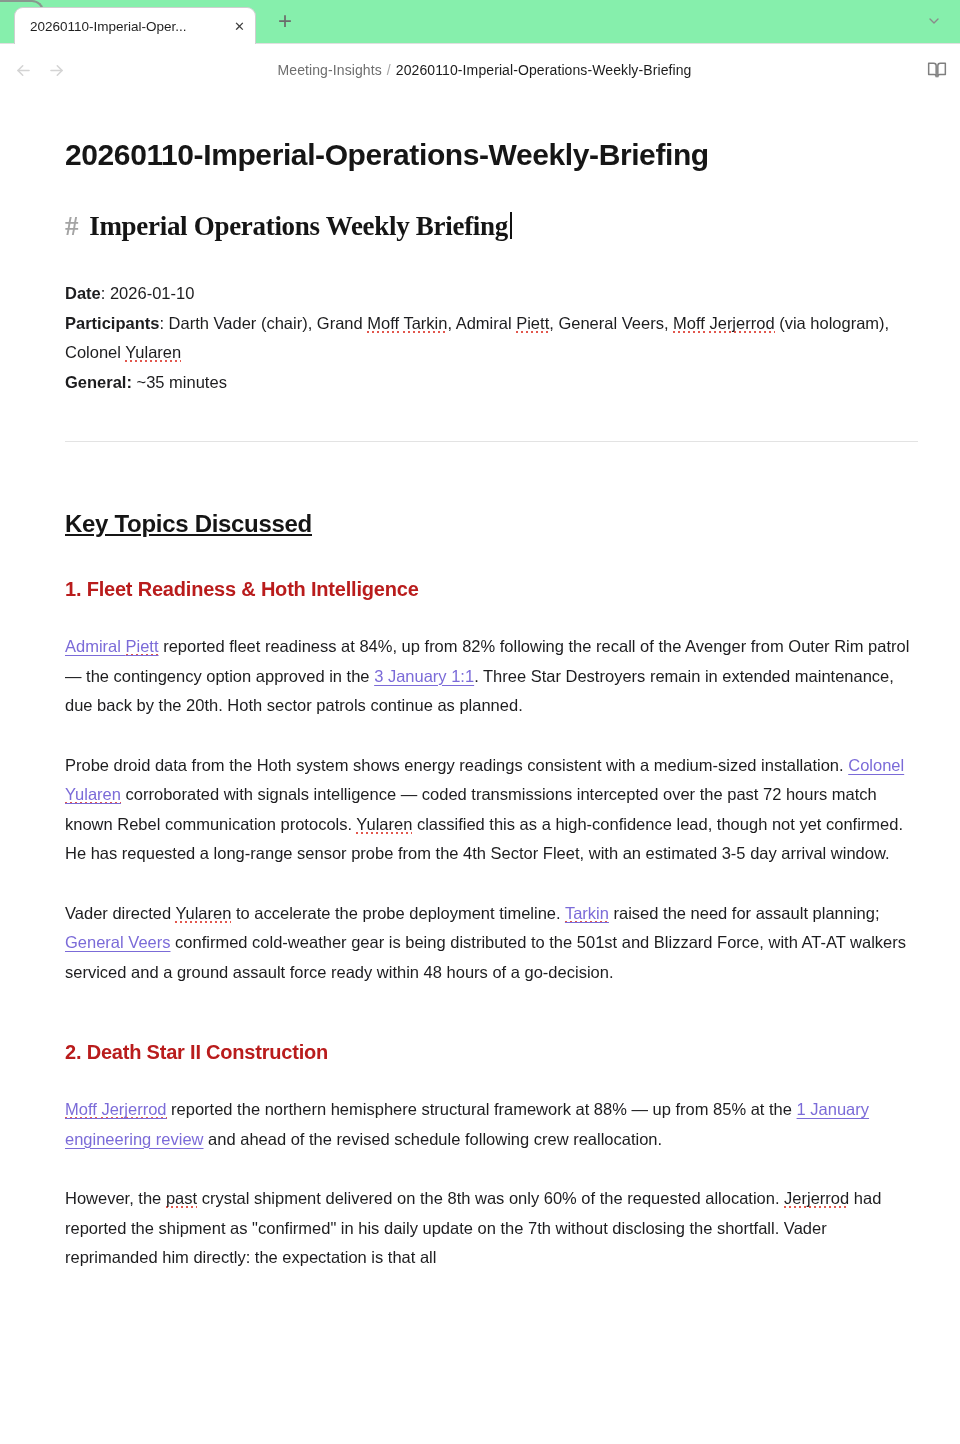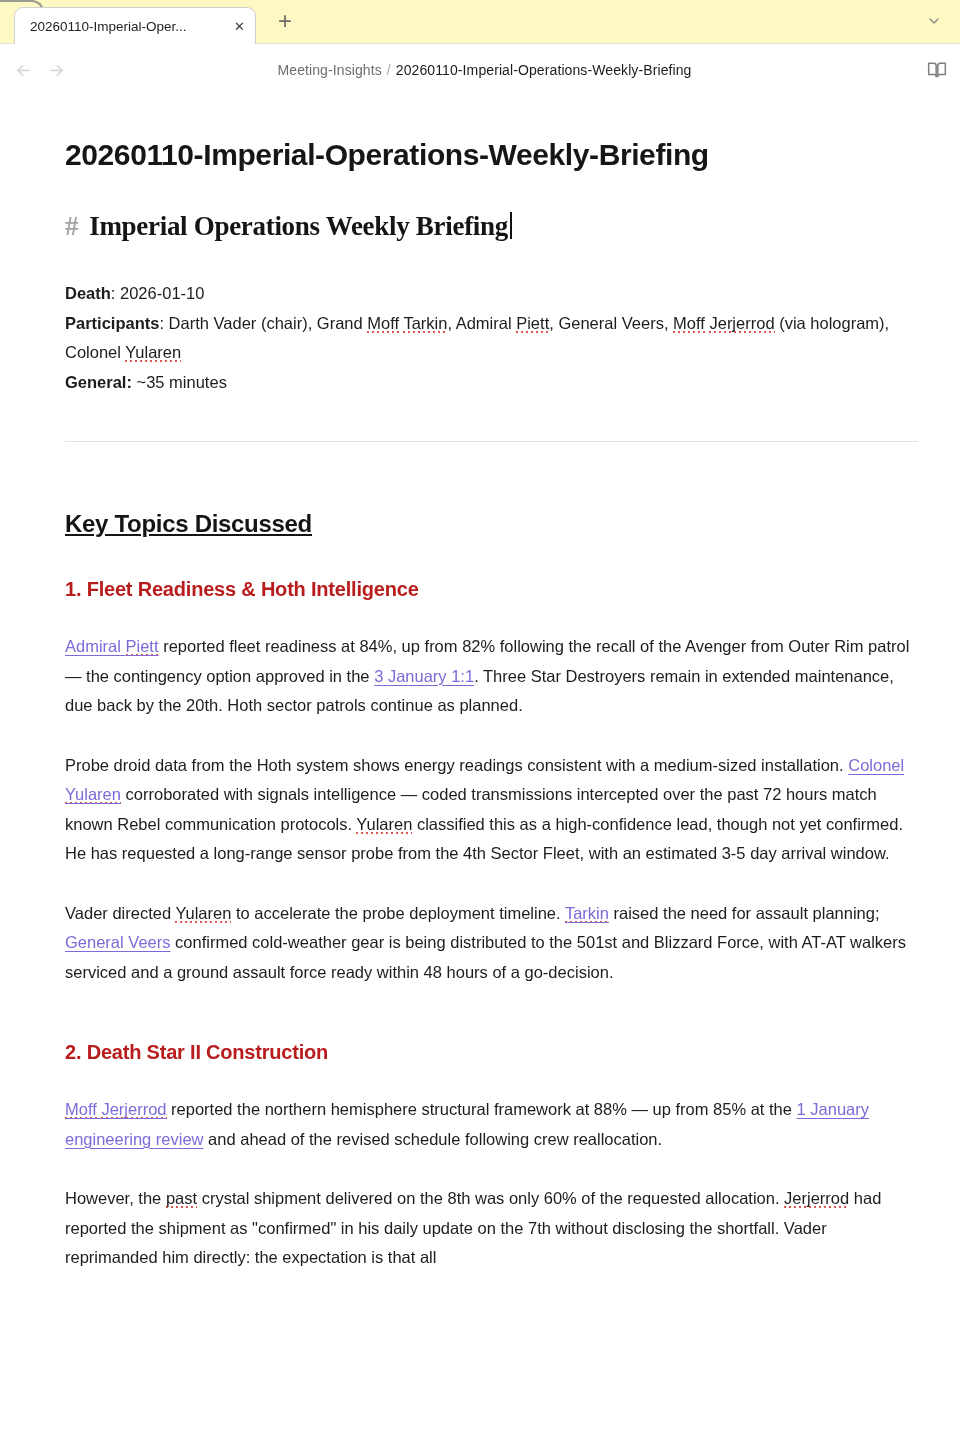--- a/index.html
+++ b/index.html
@@ -11,21 +11,21 @@
   }
   :root {
     --link: #7b6bd8;
     --squiggle: #e2574d;
     --text: #1d1d1f;
     --muted: #a4a4a4;
   }
 
   
   .tabbar {
-    height: 44px; background: #fef9c3; position: relative;
+    height: 44px; background: #86efac; position: relative;
     border-bottom: 1px solid #e0e0e0;
   }
   .corner-arc {
     position: absolute; left: 0; top: 0; width: 44px; height: 14px;
     border-top: 2px solid #8a8a8a; border-right: 2px solid #8a8a8a;
     border-top-right-radius: 12px; opacity: .85;
   }
   .tab {
     position: absolute; left: 14px; top: 7px; width: 242px; height: 38px;
     background: #ffffff; border: 1px solid #cfcfcf; border-bottom: none;
@@ -154,21 +154,21 @@
           <path d="M22 4h-6a3 3 0 0 0-3 3v13a2.5 2.5 0 0 1 2.5-2.5H22z"></path>
         </svg>
     </span>
   </div>
 </div>
 
 <div class="content" id="doc">
     <div class="inline-title">20260110-Imperial-Operations-Weekly-Briefing</div>
     <h1 class="doc-h1"><span class="md-token">#</span><span>Imperial Operations Weekly Briefing</span><span class="caret"></span></h1>
     <div class="meta">
-      <div><span class="meta-label">Death</span><span>: 2026-01-10</span></div>
+      <div><span class="meta-label">Date</span><span>: 2026-01-10</span></div>
       <div><span class="meta-label">Participants</span><span>: Darth Vader (chair), Grand </span><span class="misspell">Moff</span><span> </span><span class="misspell">Tarkin</span><span>, Admiral </span><span class="misspell">Piett</span><span>, General Veers, </span><span class="misspell">Moff</span><span> </span><span class="misspell">Jerjerrod</span><span> (via hologram), Colonel </span><span class="misspell">Yularen</span></div>
       <div><span class="meta-label">General:</span><span> ~35 minutes</span></div>
     </div>
     <hr class="doc-hr">
     <h2 class="doc-h2">Key Topics Discussed</h2>
     <h3 class="doc-h3">1. Fleet Readiness &amp; Hoth Intelligence</h3>
     <p class="body-p"><a class="internal-link">Admiral </a><a class="internal-link misspell">Piett</a><span> reported fleet readiness at 84%, up from 82% following the recall of the Avenger from Outer Rim patrol — the contingency option approved in the </span><a class="internal-link">3 January 1:1</a><span>. Three Star Destroyers remain in extended maintenance, due back by the 20th. Hoth sector patrols continue as planned.</span></p>
     <p class="body-p"><span>Probe droid data from the Hoth system shows energy readings consistent with a medium-sized installation. </span><a class="internal-link">Colonel </a><a class="internal-link misspell">Yularen</a><span> corroborated with signals intelligence — coded transmissions intercepted over the past 72 hours match known Rebel communication protocols. </span><span class="misspell">Yularen</span><span> classified this as a high-confidence lead, though not yet confirmed. He has requested a long-range sensor probe from the 4th Sector Fleet, with an estimated 3-5 day arrival window.</span></p>
     <p class="body-p"><span>Vader directed </span><span class="misspell">Yularen</span><span> to accelerate the probe deployment timeline. </span><a class="internal-link misspell">Tarkin</a><span> raised the need for assault planning; </span><a class="internal-link">General Veers</a><span> confirmed cold-weather gear is being distributed to the 501st and Blizzard Force, with AT-AT walkers serviced and a ground assault force ready within 48 hours of a go-decision.</span></p>
     <h3 class="doc-h3">2. Death Star II Construction</h3>

